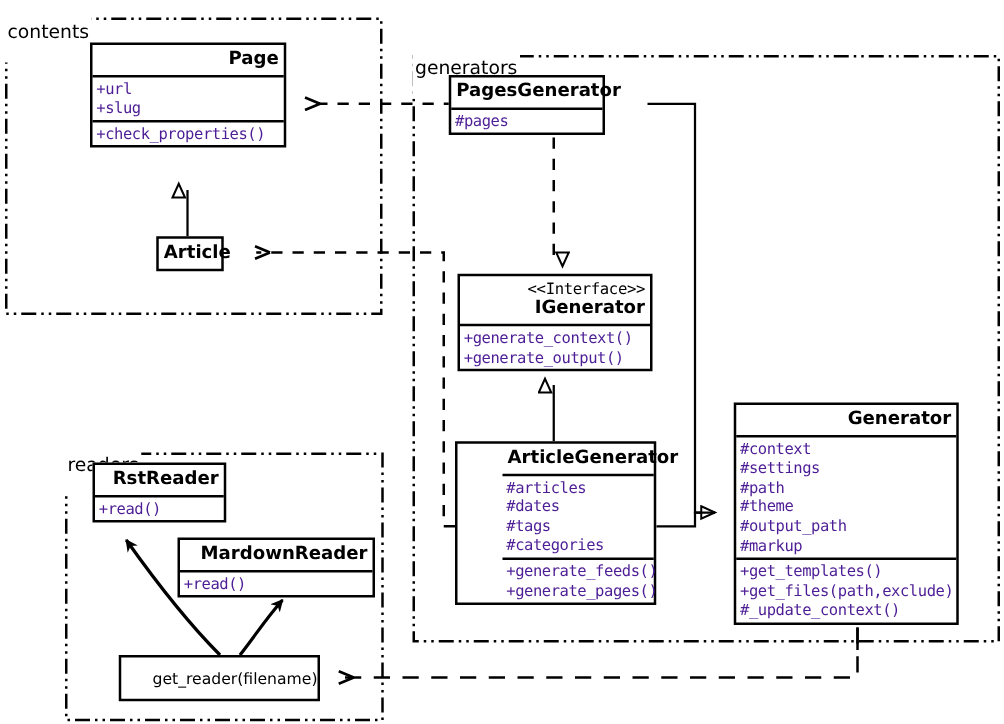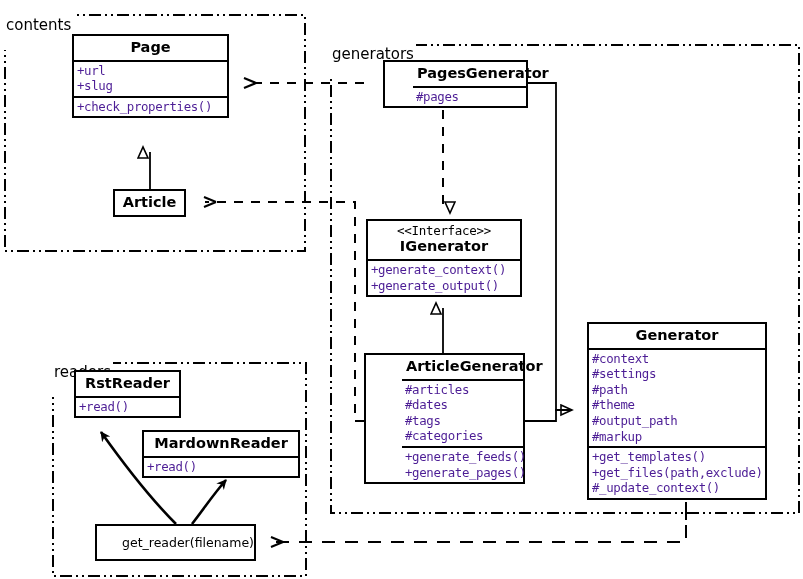--- a/index.html
+++ b/index.html
@@ -24,21 +24,21 @@
   }
   
   .uml-box {
     position: absolute;
     box-sizing: border-box;
     border: 2px solid #000000;
     background: #ffffff;
   }
   .uml-title {
     box-sizing: border-box;
-    text-align: center;
+    text-align: right;
     font-weight: bold;
     font-size: 14.5px;
     font-family: "DejaVu Sans", sans-serif;
     padding: 3px 4px 4px 4px;
     color: #000;
     line-height: 1.15;
     white-space: nowrap;
   }
   .uml-stereotype {
     display: block;
@@ -140,25 +140,25 @@
     <div class="uml-title">Page</div>
     <div class="uml-compartment">
       <div class="row">+url</div>
       <div class="row">+slug</div>
     </div>
     <div class="uml-compartment">
       <div class="row">+check_properties()</div>
     </div>
   </div>
 
-  <div class="uml-box" style="left:113px; top:189px; width:73px;">
+  <div class="uml-box" style="left:125px; top:189px; width:54px;">
     <div class="uml-title">Article</div>
   </div>
 
-  <div class="uml-box" style="left:383px; top:60px; width:145px;padding-left:28px;">
+  <div class="uml-box" style="left:359px; top:60px; width:125px;">
     <div class="uml-title">PagesGenerator</div>
     <div class="uml-compartment">
       <div class="row">#pages</div>
     </div>
   </div>
 
   <div class="uml-box" style="left:366px; top:219px; width:156px;">
     <div class="uml-title">
       <span class="uml-stereotype">&lt;&lt;Interface&gt;&gt;</span>
       <span>IGenerator</span>

